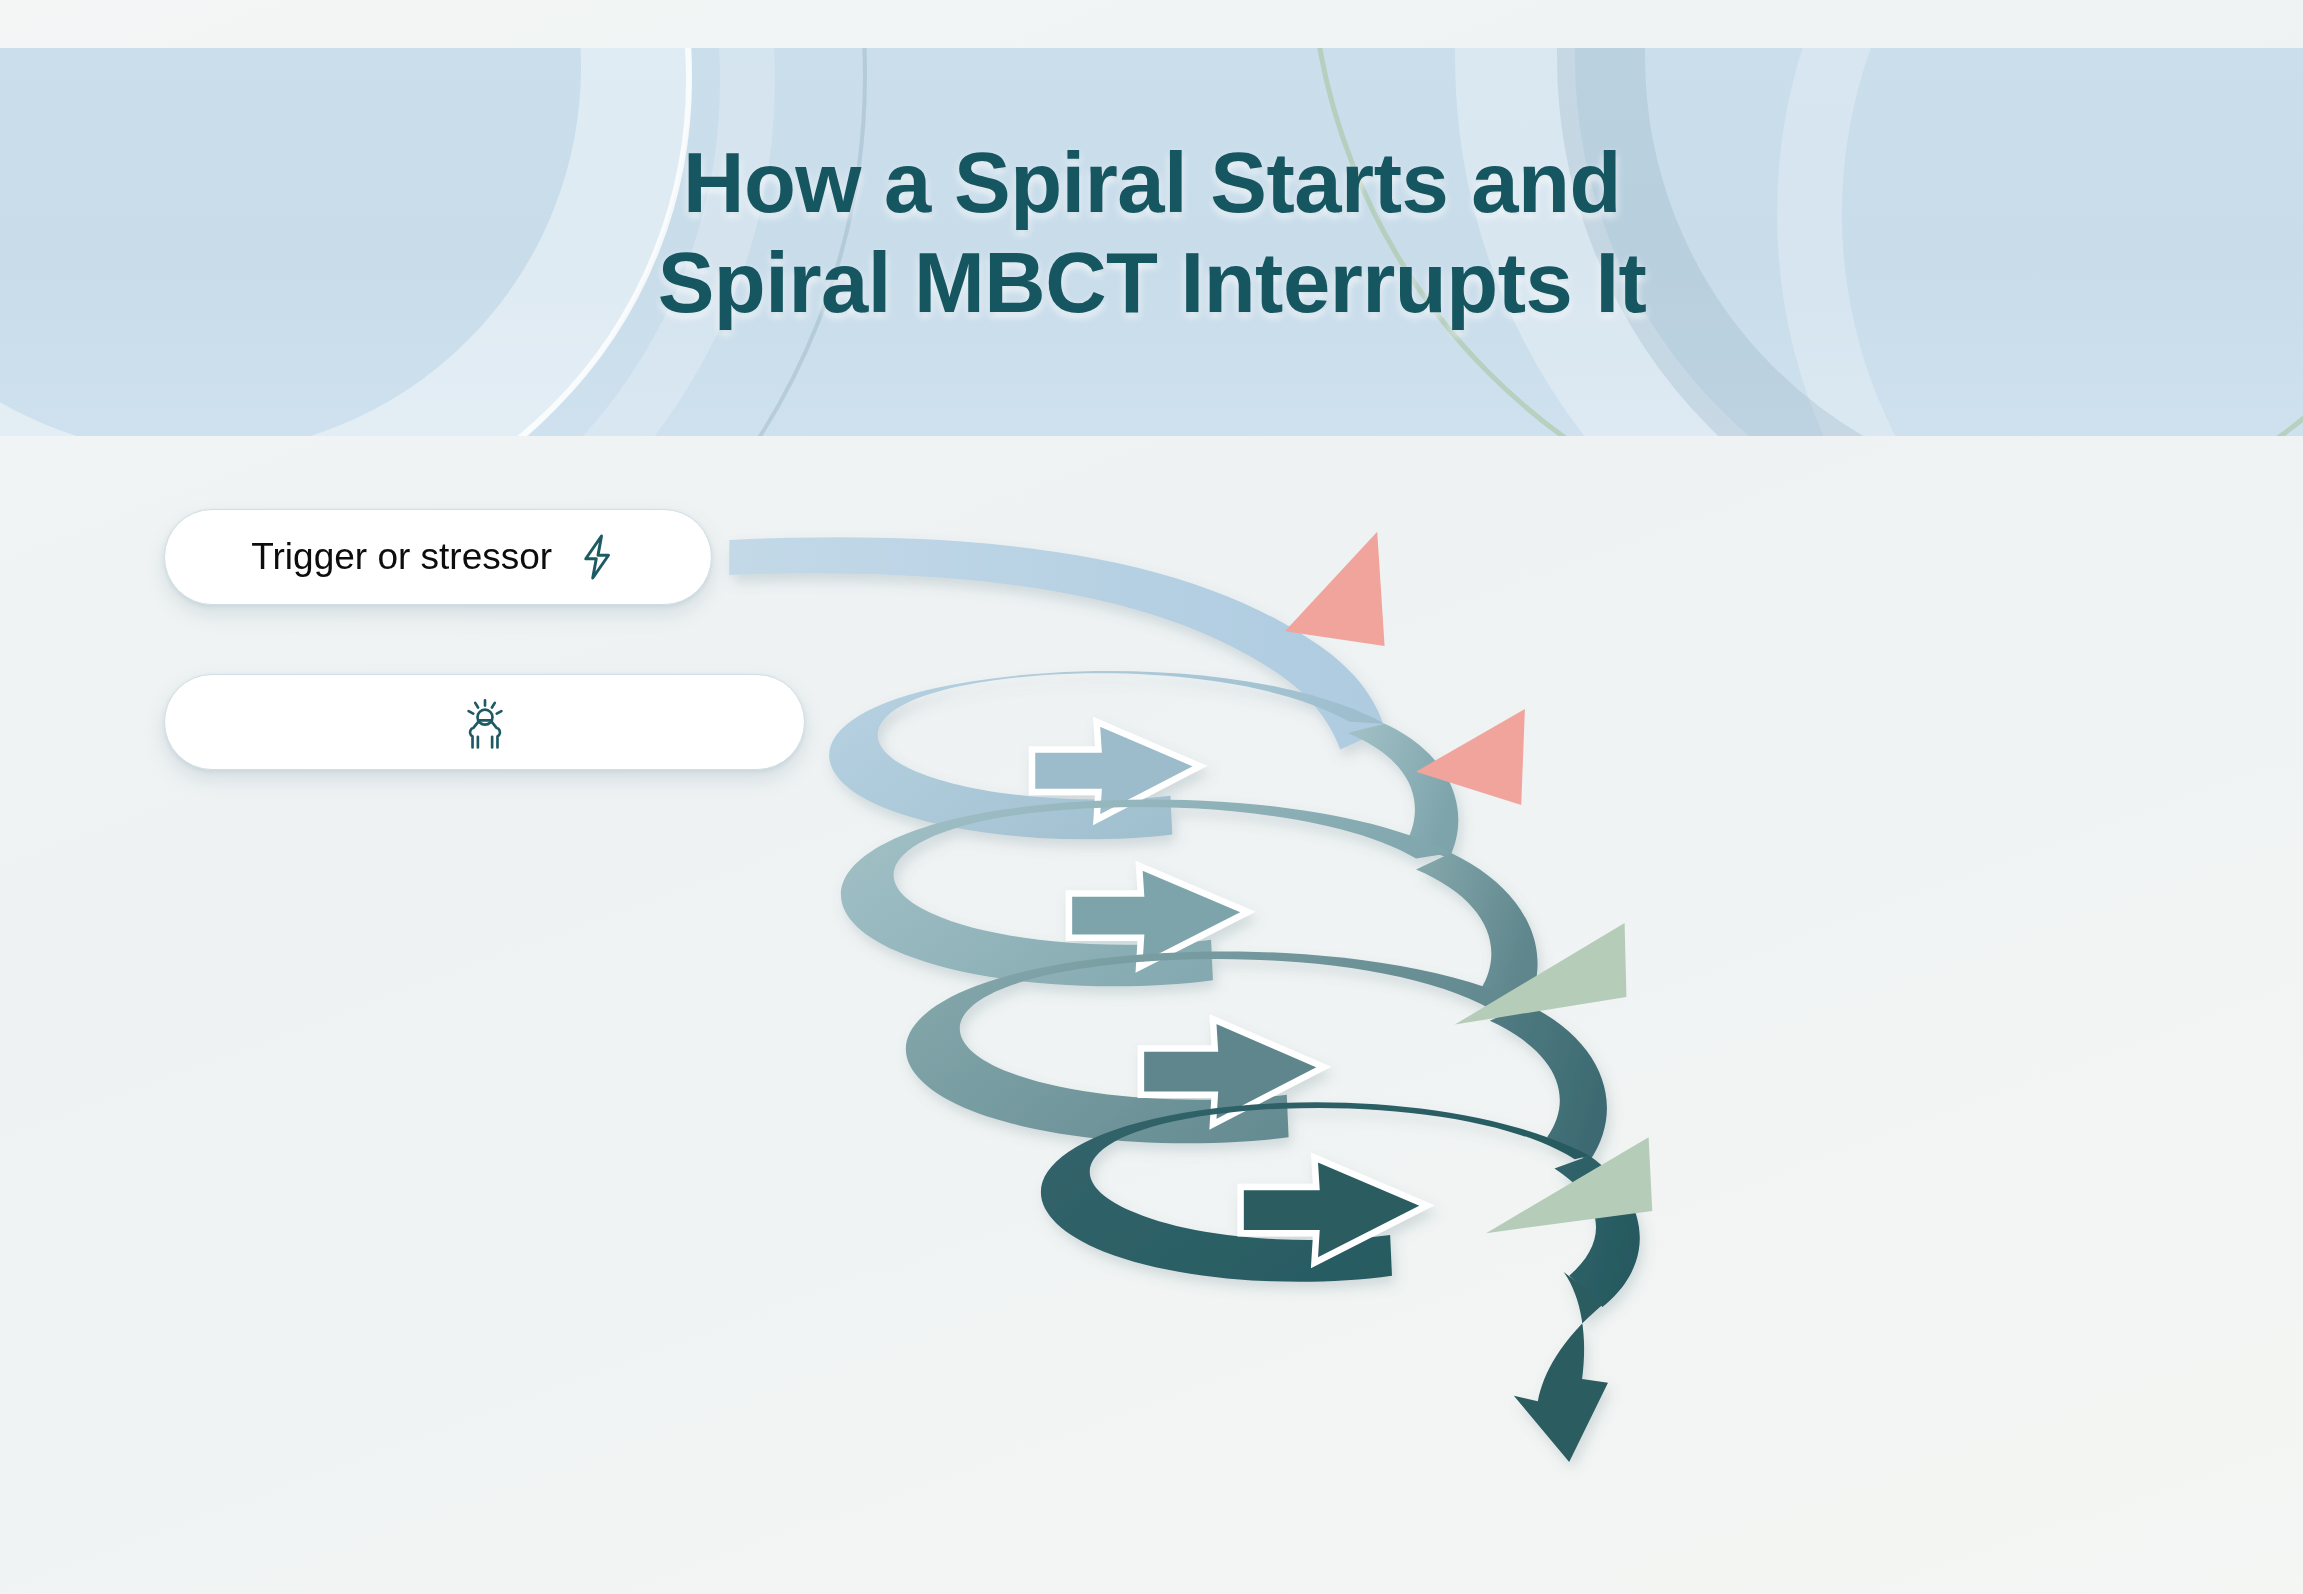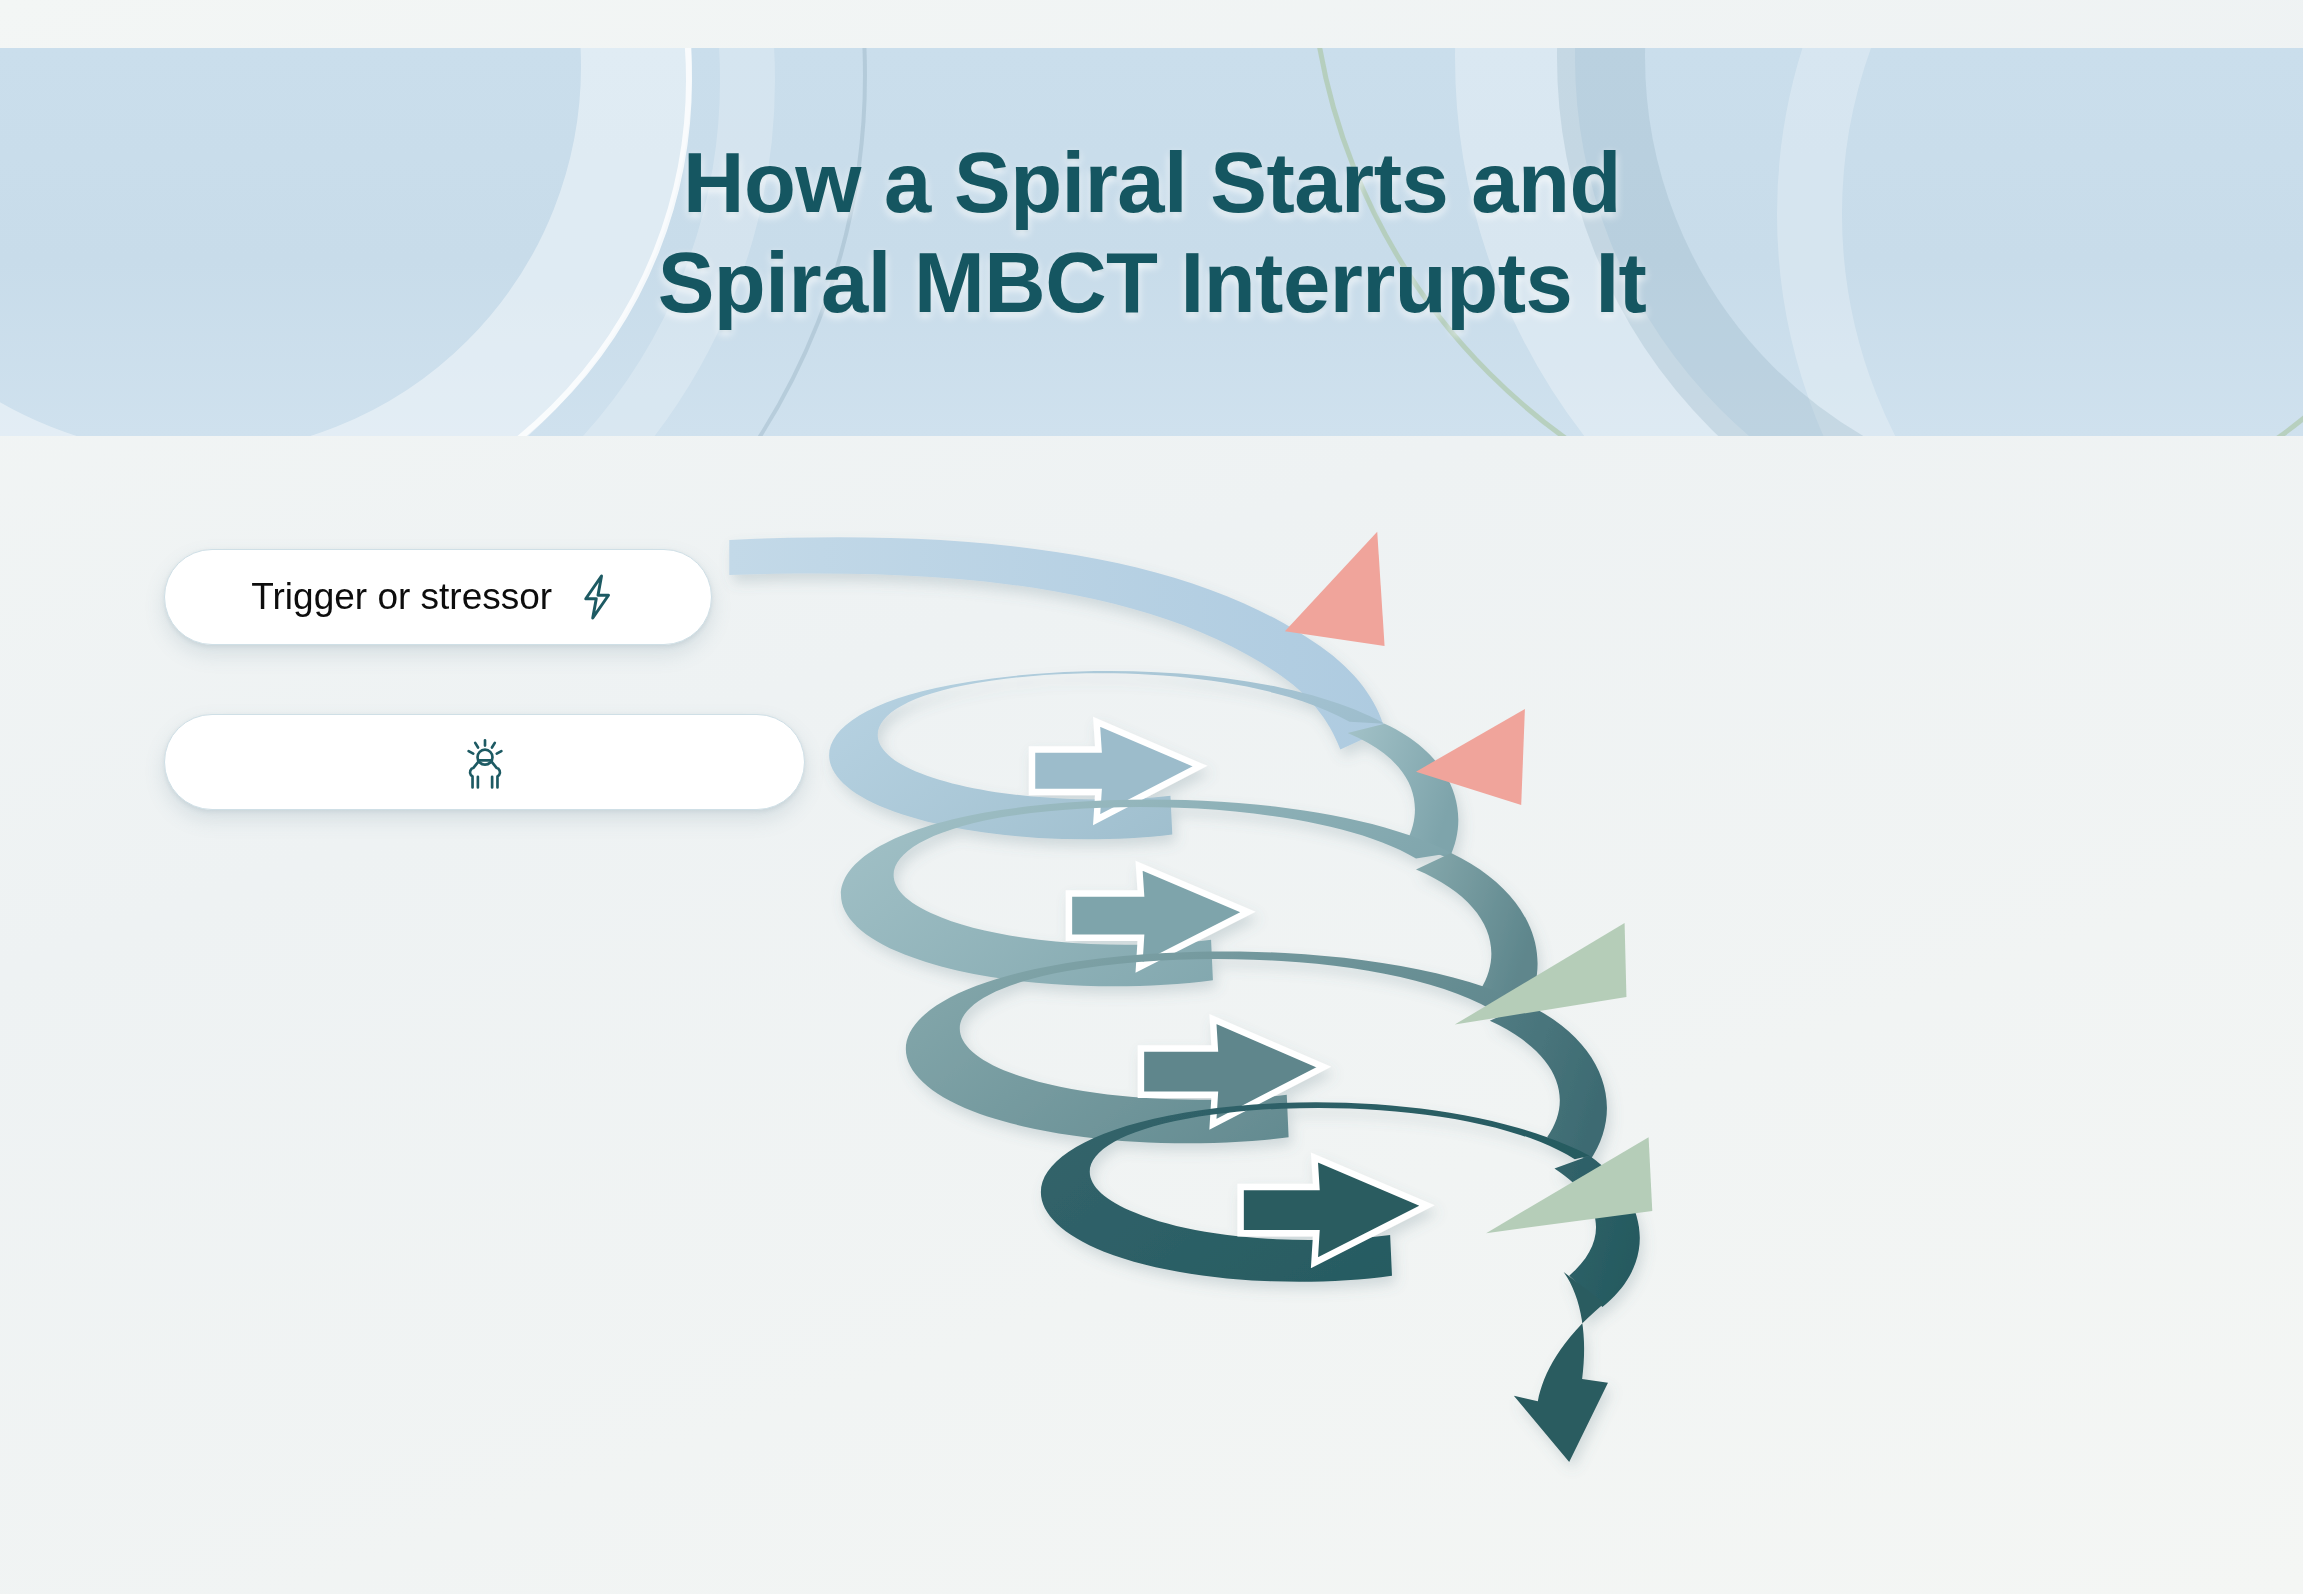--- a/index.html
+++ b/index.html
@@ -93,21 +93,20 @@
     border-radius: 922px;
     border: 1.8px solid #cfdfe6;
     box-shadow: 0 9.2px 20px rgba(90,125,140,0.17),
                 0 1.8px 4.6px rgba(90,125,140,0.12);
     display: flex;
     align-items: center;
     justify-content: center;
     gap: 18.5px;
     padding: 0 35px;
     z-index: 30;
-    margin-top: 40px;
   }
   .stage-text {
     color: #0d0d0d;
     font-size: 37px;
     line-height: 1.22;
     white-space: pre-line;
     text-align: center;
   }
   .stage-icons {
     display: flex;

